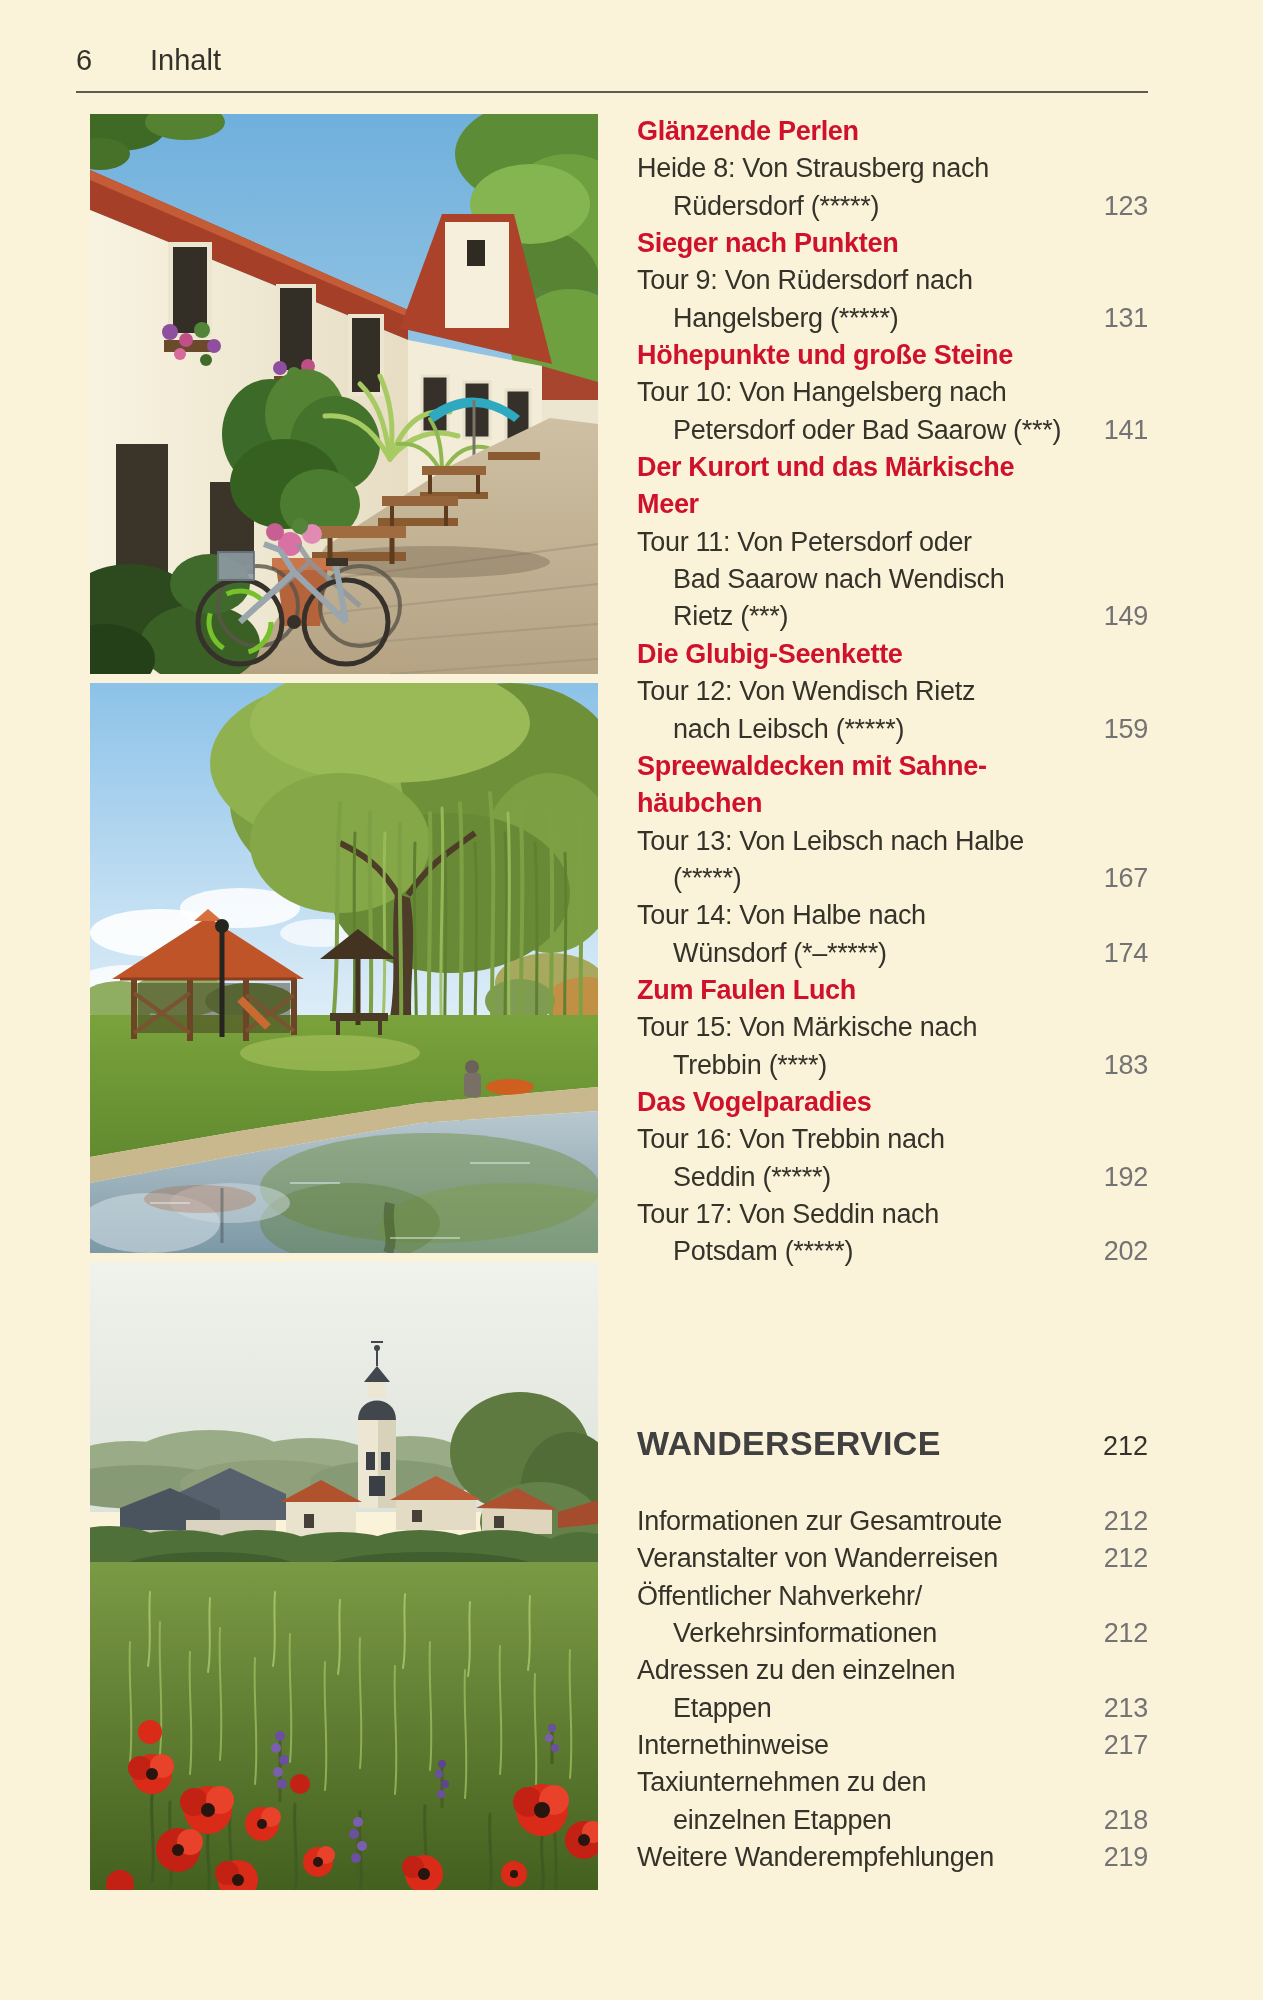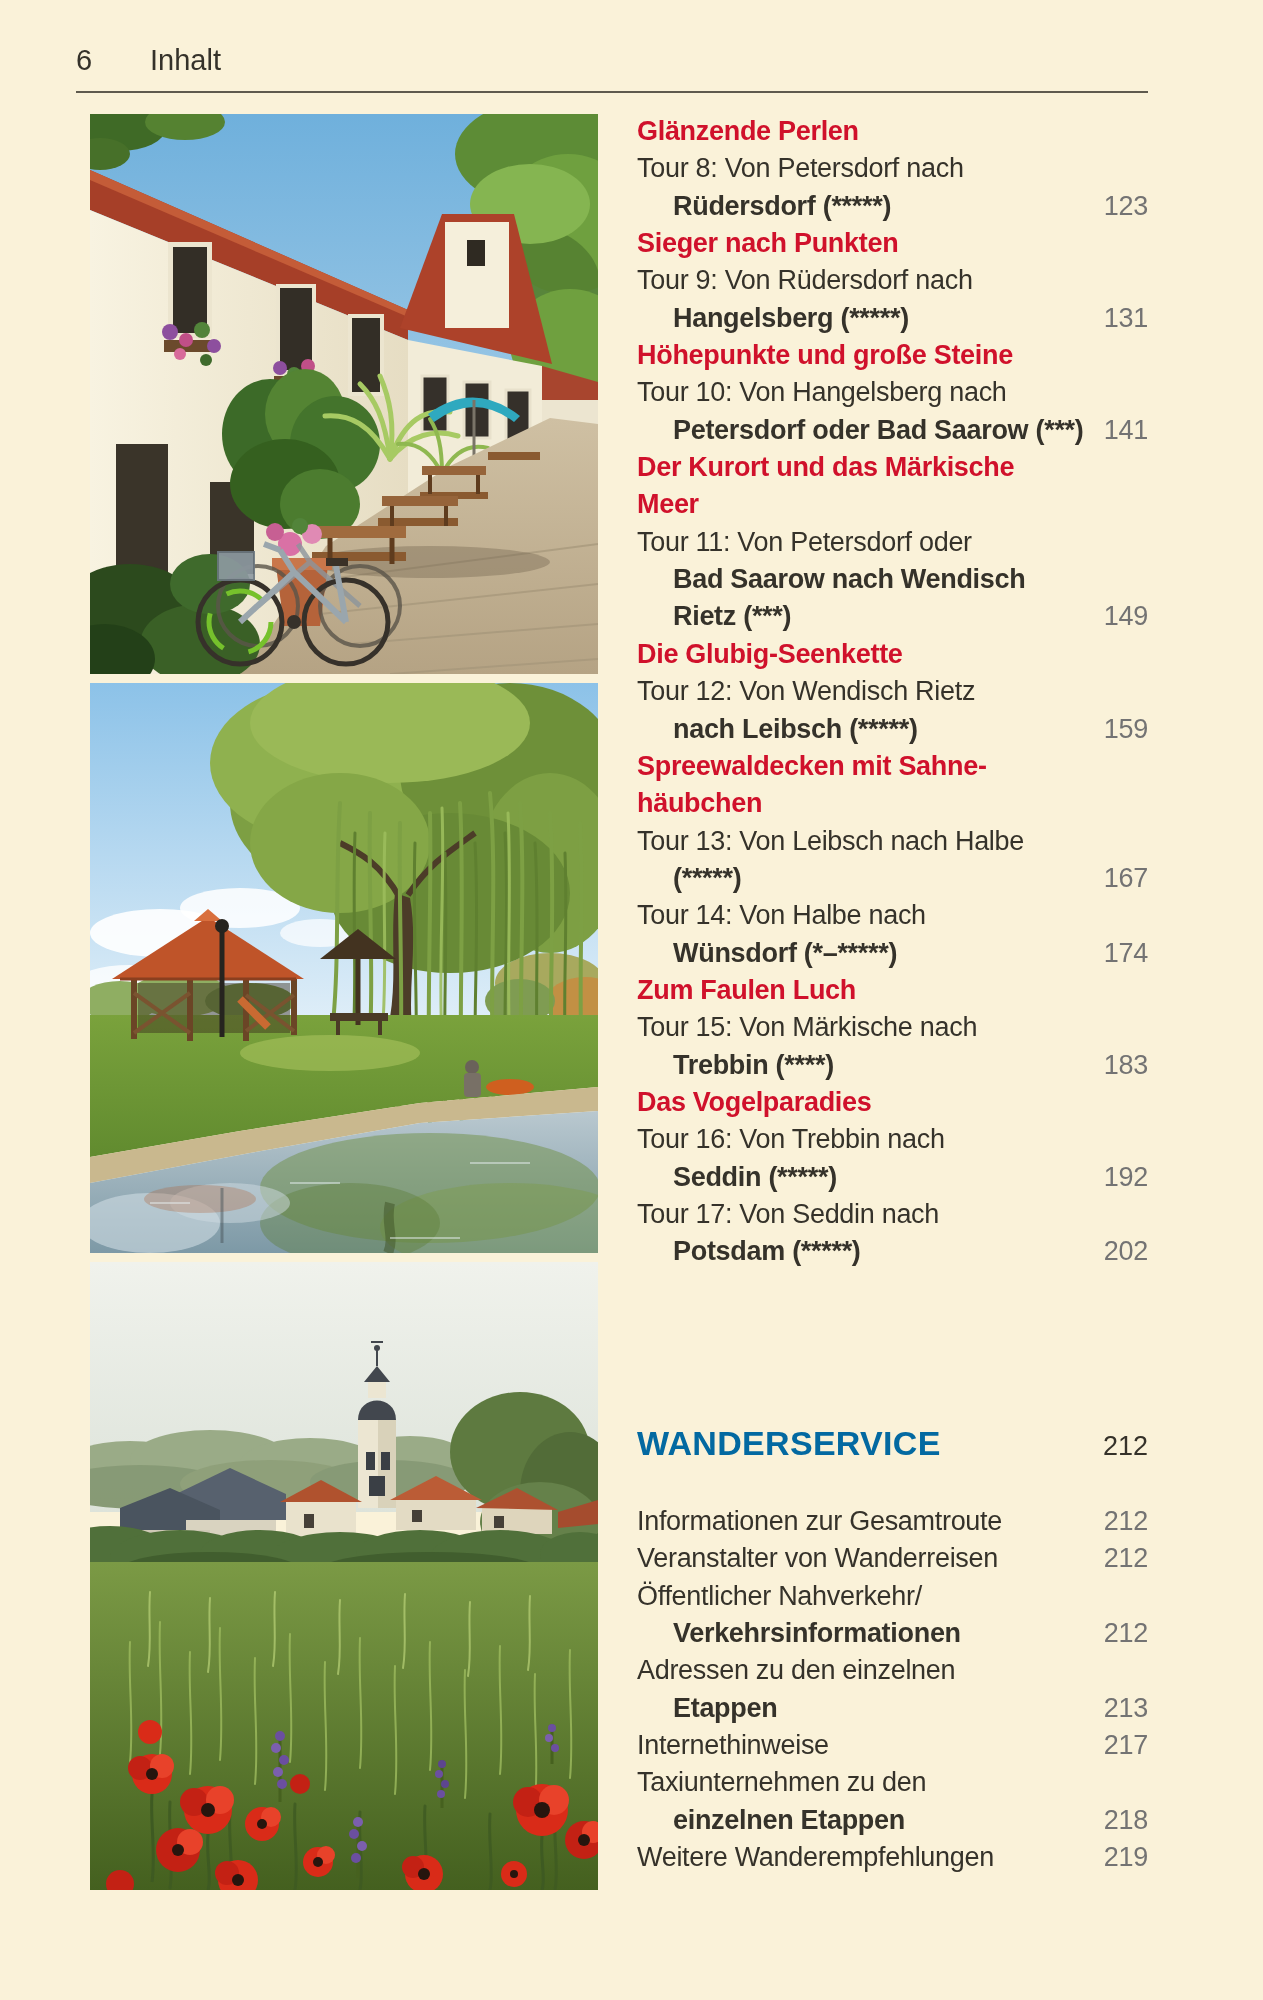--- a/index.html
+++ b/index.html
@@ -14,27 +14,27 @@
   .photo{position:absolute;left:0;width:508px;overflow:hidden;margin:0;}
   .photo svg{display:block;width:100%;height:100%;}
   #photo1{top:0;height:560px;}
   #photo2{top:569px;height:570px;}
   #photo3{top:1148px;height:628px;}
   
   .toc{position:absolute;left:637px;top:113px;width:511px;}
   .row{display:flex;justify-content:space-between;align-items:center;
        height:37.35px;line-height:37.35px;font-size:27px;letter-spacing:-0.3px;}
   .row .t{white-space:nowrap;}
-  .row.indent .t{padding-left:36px;font-weight:bold;}
+  .row.indent .t{padding-left:36px;}
   .row.heading{color:#d0112b;font-weight:bold;}
   .row .p{margin-left:10px;color:#737373;font-weight:normal;}
   
   .service{position:absolute;left:637px;top:1421px;width:511px;}
   .svc-title-row{display:flex;justify-content:space-between;align-items:baseline;height:44px;line-height:44px;}
-  .svc-title{font-size:34px;font-weight:bold;color:#0369a1;letter-spacing:0.3px;white-space:nowrap;}
+  .svc-title{font-size:34px;font-weight:bold;color:#404040;letter-spacing:0.3px;white-space:nowrap;}
   .svc-page{font-size:27px;color:#35322a;}
   .svc-items{margin-top:38px;}
 </style>
 </head>
 <body>
 
 <div class="page">
 
   <span class="hdr-num">6</span>
   <span class="hdr-title">Inhalt</span>
@@ -480,21 +480,21 @@
         </g>
       </svg>
     </figure>
   </div>
 
   <div class="toc">
       <div class="row heading">
         <span class="t">Glänzende Perlen</span>
       </div>
       <div class="row">
-        <span class="t">Tour 8: Von Petersdorf nach</span>
+        <span class="t">Heide 8: Von Strausberg nach</span>
       </div>
       <div class="row indent">
         <span class="t">Rüdersdorf (*****)</span>
         <span class="p">123</span>
       </div>
       <div class="row heading">
         <span class="t">Sieger nach Punkten</span>
       </div>
       <div class="row">
         <span class="t">Tour 9: Von Rüdersdorf nach</span>

